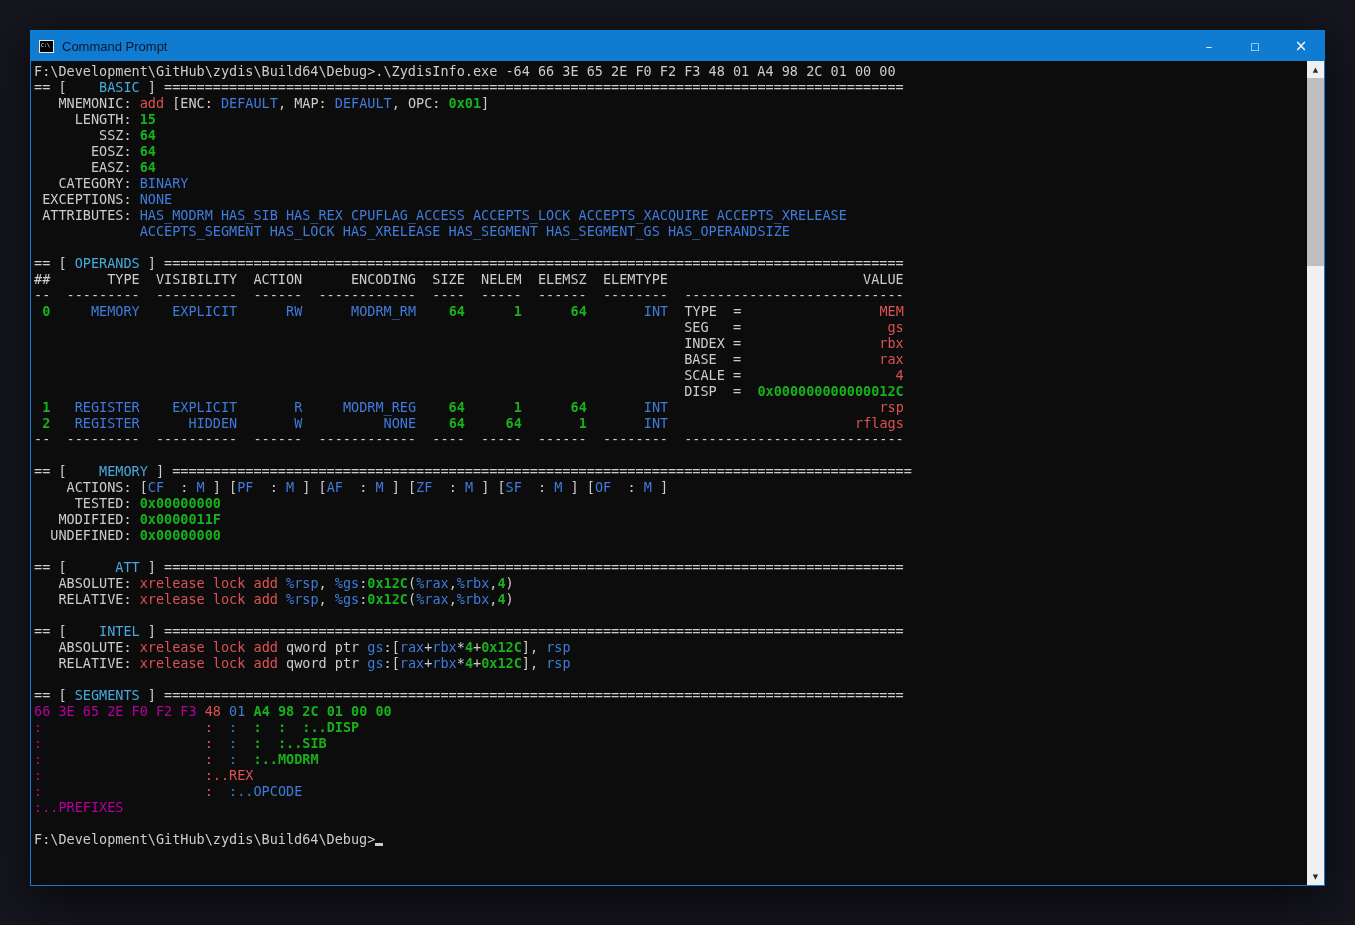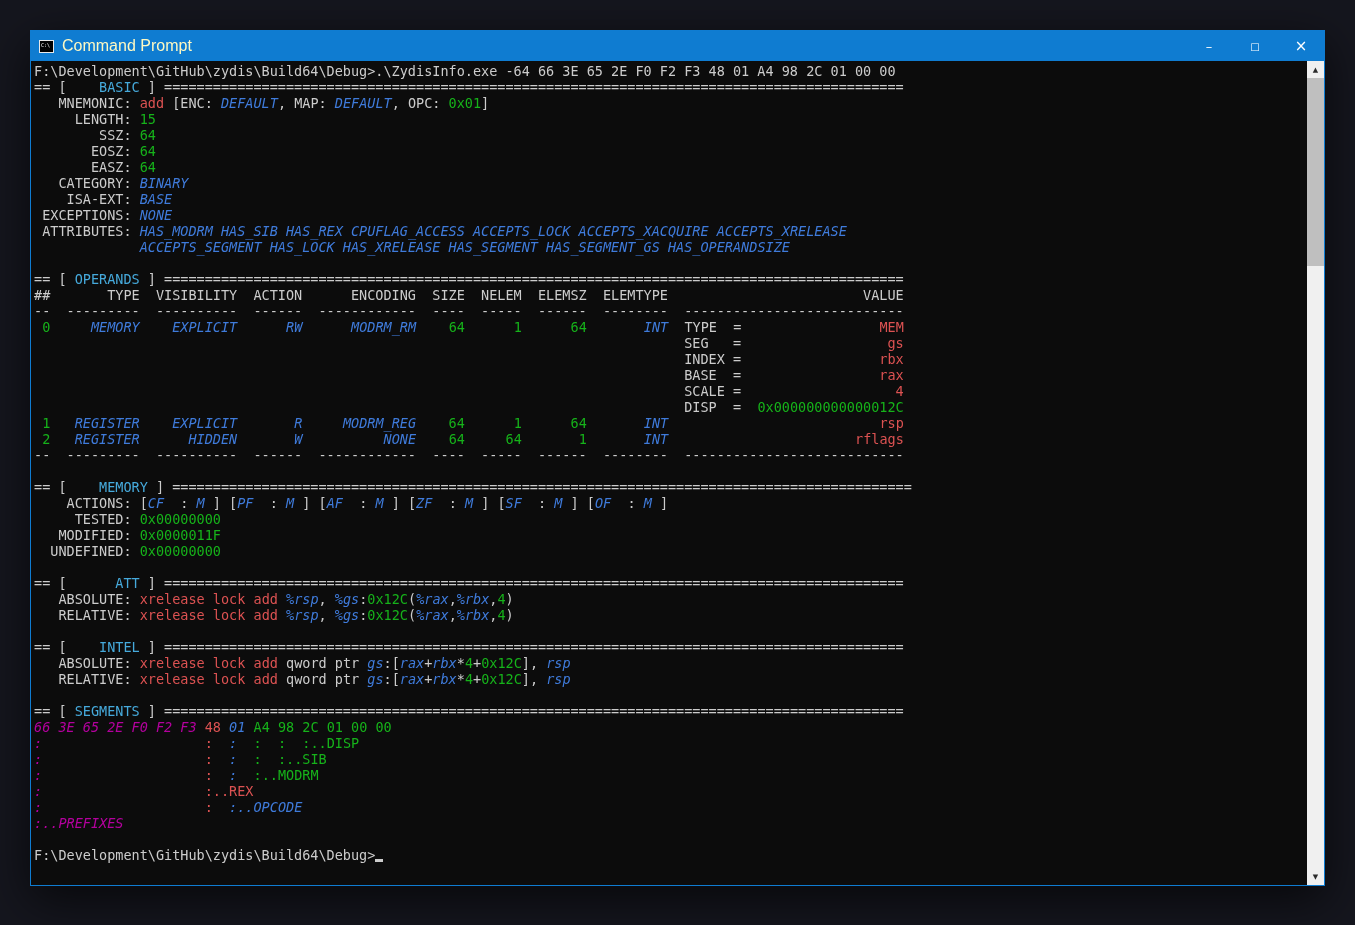--- a/index.html
+++ b/index.html
@@ -21,21 +21,21 @@
   .titlebar {
     height: 30px; background: var(--titlebar, #0F7CD1);
     display: flex; align-items: center;
   }
   .cmd-icon {
     width: 15px; height: 13px; margin: 0 8px;
     background: #000; border: 1px solid #E8E8E8;
     color: #fff; font: 5px/6px "DejaVu Sans Mono", monospace;
     padding: 1px 0 0 1px; flex: 0 0 auto;
   }
-  .title { color: #fef9c3; font-size: 16px; }
+  .title { color: #0f172a; font-size: 13px; }
   .controls { margin-left: auto; display: flex; height: 100%; }
   .ctrl {
     width: 46px; height: 100%;
     display: flex; align-items: center; justify-content: center;
     color: #fff; cursor: default; font-family: "DejaVu Sans", sans-serif;
   }
   .ctrl-min { font-size: 13px; }
   .ctrl-max { font-size: 10px; }
   .ctrl-close { font-size: 15px; }
   .console {
@@ -45,24 +45,24 @@
   .lines {
     position: absolute; top: 2px; left: 3px; right: 18px; bottom: 0;
     overflow: hidden;
   }
   .line {
     white-space: pre; height: 16px;
     font: 13.5px/16px "DejaVu Sans Mono", "Liberation Mono", monospace;
   }
   .c-w   { color: var(--w, #CCCCCC); }
   .c-r   { color: var(--r, #DC5252); text-align: center; }
-  .c-b   { color: var(--b, #3F7BDB); font-style: italic; }
+  .c-b   { color: var(--b, #3F7BDB); }
   .c-c   { color: var(--c, #46AADC); margin-top: 48px; }
-  .c-g   { color: var(--g, #16B21A); }
-  .c-m   { color: var(--m, #B4009E); font-style: italic; }
+  .c-g   { color: var(--g, #16B21A); font-weight: bold; }
+  .c-m   { color: var(--m, #B4009E); }
   .c-cur {
     display: inline-block; width: 8px; height: 3px;
     background: var(--w, #CCCCCC); vertical-align: -2px;
   }
   .scrollbar {
     position: absolute; top: 0; right: 0; bottom: 0; width: 17px;
     background: var(--sb_track, #F0F0F0);
   }
   .sb-arrow {
     position: absolute; left: 0; right: 0; height: 17px;
@@ -100,21 +100,20 @@
   <div class="console">
     <div class="lines" id="console-lines">
         <div class="line"><span class="c-w">F:\Development\GitHub\zydis\Build64\Debug&gt;.\ZydisInfo.exe -64 66 3E 65 2E F0 F2 F3 48 01 A4 98 2C 01 00 00</span></div>
         <div class="line"><span class="c-w">== [ </span><span class="c-c">   BASIC</span><span class="c-w"> ] ===========================================================================================</span></div>
         <div class="line"><span class="c-w">   MNEMONIC: </span><span class="c-r">add</span><span class="c-w"> [ENC: </span><span class="c-b">DEFAULT</span><span class="c-w">, MAP: </span><span class="c-b">DEFAULT</span><span class="c-w">, OPC: </span><span class="c-g">0x01</span><span class="c-w">]</span></div>
         <div class="line"><span class="c-w">     LENGTH: </span><span class="c-g">15</span></div>
         <div class="line"><span class="c-w">        SSZ: </span><span class="c-g">64</span></div>
         <div class="line"><span class="c-w">       EOSZ: </span><span class="c-g">64</span></div>
         <div class="line"><span class="c-w">       EASZ: </span><span class="c-g">64</span></div>
         <div class="line"><span class="c-w">   CATEGORY: </span><span class="c-b">BINARY</span></div>
-        <div class="line"><span class="c-w">    ISA-EXT: </span><span class="c-b">BASE</span></div>
         <div class="line"><span class="c-w"> EXCEPTIONS: </span><span class="c-b">NONE</span></div>
         <div class="line"><span class="c-w"> ATTRIBUTES: </span><span class="c-b">HAS_MODRM HAS_SIB HAS_REX CPUFLAG_ACCESS ACCEPTS_LOCK ACCEPTS_XACQUIRE ACCEPTS_XRELEASE</span></div>
         <div class="line"><span class="c-w">             </span><span class="c-b">ACCEPTS_SEGMENT HAS_LOCK HAS_XRELEASE HAS_SEGMENT HAS_SEGMENT_GS HAS_OPERANDSIZE</span></div>
         <div class="line"></div>
         <div class="line"><span class="c-w">== [ </span><span class="c-c">OPERANDS</span><span class="c-w"> ] ===========================================================================================</span></div>
         <div class="line"><span class="c-w">##       TYPE  VISIBILITY  ACTION      ENCODING  SIZE  NELEM  ELEMSZ  ELEMTYPE                        VALUE</span></div>
         <div class="line"><span class="c-w">--  ---------  ----------  ------  ------------  ----  -----  ------  --------  ---------------------------</span></div>
         <div class="line"><span class="c-w"> </span><span class="c-g">0</span><span class="c-w">     </span><span class="c-b">MEMORY</span><span class="c-w">    </span><span class="c-b">EXPLICIT</span><span class="c-w">      </span><span class="c-b">RW</span><span class="c-w">      </span><span class="c-b">MODRM_RM</span><span class="c-w">    </span><span class="c-g">64</span><span class="c-w">      </span><span class="c-g">1</span><span class="c-w">      </span><span class="c-g">64</span><span class="c-w">       </span><span class="c-b">INT</span><span class="c-w">  TYPE  =                 </span><span class="c-r">MEM</span></div>
         <div class="line"><span class="c-w">                                        </span><span class="c-w">                                        </span><span class="c-w">SEG   =                  </span><span class="c-r">gs</span></div>
         <div class="line"><span class="c-w">                                        </span><span class="c-w">                                        </span><span class="c-w">INDEX =                 </span><span class="c-r">rbx</span></div>

